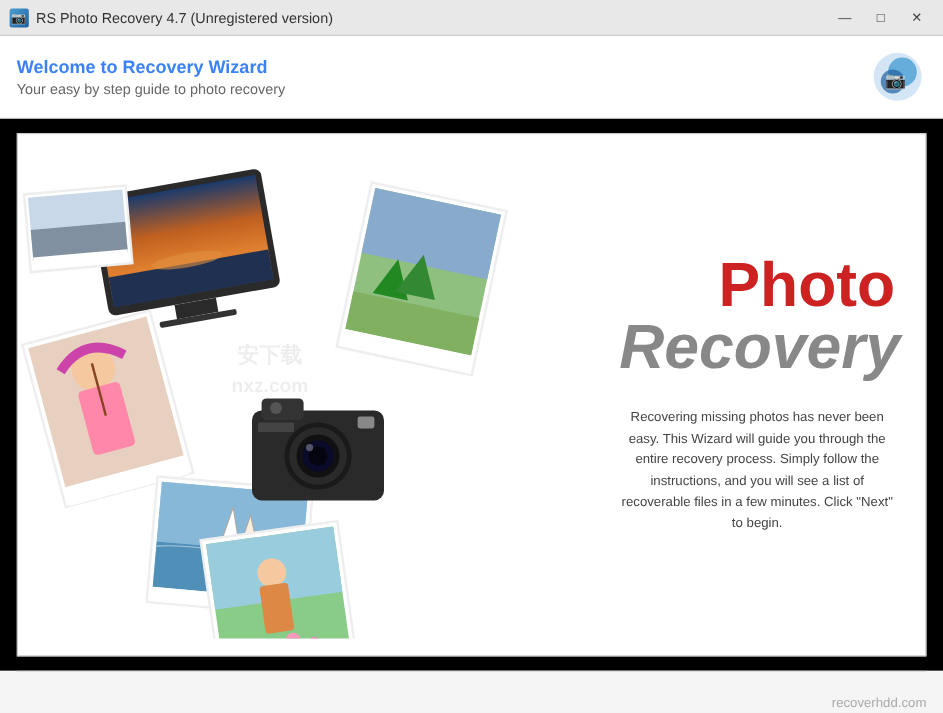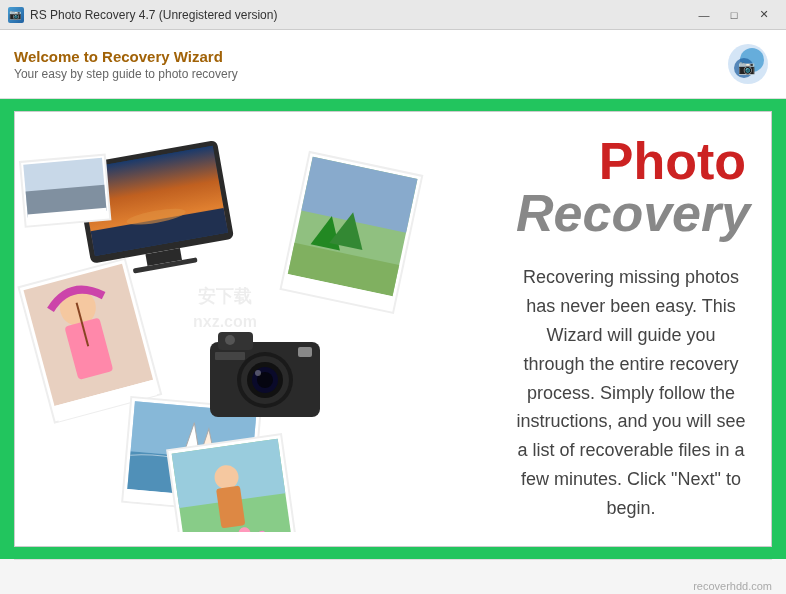--- a/index.html
+++ b/index.html
@@ -62,36 +62,36 @@
       padding: 10px 14px;
       border-bottom: 1px solid #ddd;
       display: flex;
       align-items: center;
       justify-content: space-between;
     }
     .header-text {}
     .header-title {
       font-size: 15px;
       font-weight: bold;
-      color: #a16207;
+      color: #3b82f6;
     }
     .header-subtitle {
       font-size: 12px;
       color: #666;
       margin-top: 2px;
     }
     .header-icon {
       width: 48px;
       height: 48px;
       position: relative;
     }
 
     
     .main {
-      background: #22c55e;
+      background: #000000;
       padding: 12px 14px;
       height: 460px;
       display: flex;
       flex-direction: column;
     }
     .content-box {
       background: white;
       border: 1px solid #ccc;
       flex: 1;
       display: flex;
@@ -126,21 +126,21 @@
     .big-title-recovery {
       font-size: 52px;
       font-weight: bold;
       color: #888;
       line-height: 1;
       text-align: right;
       margin-bottom: 24px;
       font-style: italic;
     }
     .description {
-      font-size: 18px;
+      font-size: 11px;
       color: #444;
       line-height: 1.6;
       text-align: center;
     }
 
     
     .footer {
       background: #f5f5f5;
       padding: 0 14px;
     }

